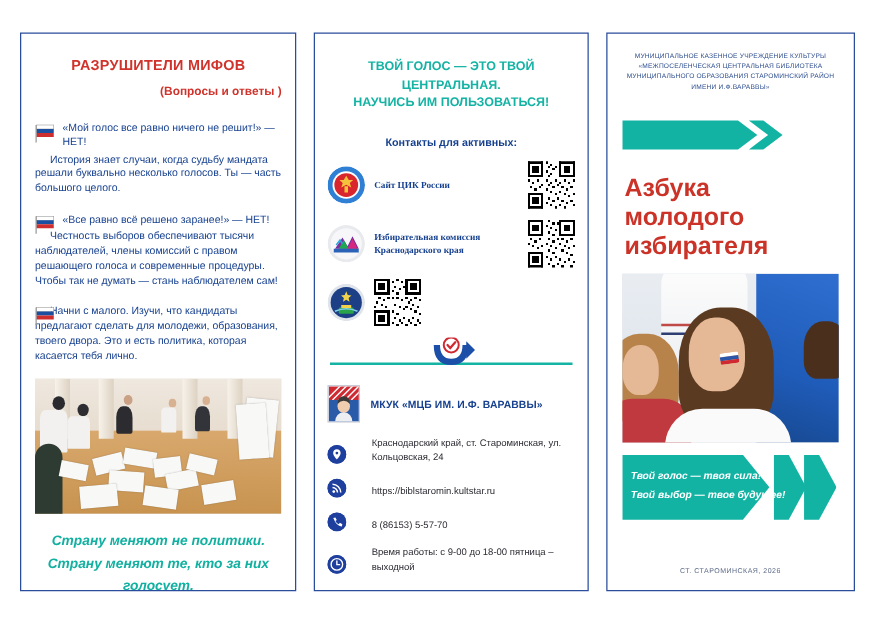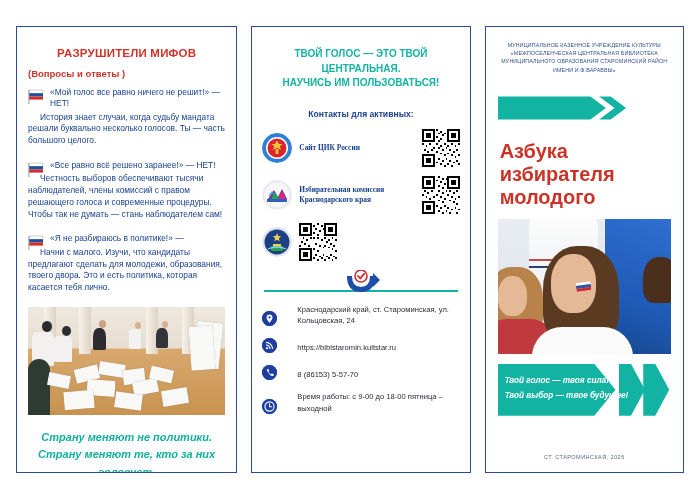--- a/index.html
+++ b/index.html
@@ -36,23 +36,23 @@
     font-size: 11.5px;
     font-weight: bold;
     text-align: center;
     letter-spacing: .2px;
     margin-top: 8px;
   }
   .p1-sub {
     color: #d0332b;
     font-size: 9.5px;
     font-weight: bold;
-    text-align: left;
+    text-align: right;
     margin-top: 9px;
-    margin-bottom: 8px;
+    margin-bottom: 18px;
   }
   .myth {
     position: relative;
     padding-left: 22px;
     margin-bottom: 13px;
   }
   .flag {
     position: absolute;
     left: 0; top: 2px;
     width: 17px; height: 16px;
@@ -386,21 +386,20 @@
 
     <div class="myth">
       <span class="flag">
         <svg width="17" height="16" viewBox="0 0 17 16">
           <rect x="1" y="1" width="14" height="3.2" fill="#ffffff" stroke="#8a8a8a" stroke-width=".4"></rect>
           <rect x="1" y="4.2" width="14" height="3.2" fill="#1b4fa0"></rect>
           <rect x="1" y="7.4" width="14" height="3.2" fill="#cf2e2e"></rect>
           <rect x="0.4" y="1" width="1" height="14" fill="#9a9a9a"></rect>
         </svg>
       </span>
-      <span class="myth-q">«Я не разбираюсь в политике!» —</span>
       <span class="myth-a">Начни с малого. Изучи, что кандидаты предлагают сделать для молодежи, образования, твоего двора. Это и есть политика, которая касается тебя лично.</span>
     </div>
 
     <div class="photo-ballot">
       <div class="pb-bg"></div>
       <div class="pb-col" style="left:8%;"></div>
       <div class="pb-col" style="left:26%;"></div>
       <div class="pb-col" style="left:60%;"></div>
       <div class="pb-col" style="left:78%;"></div>
 
@@ -699,20 +698,40 @@
       <div class="mcb-logo">
         <svg width="64" height="30" viewBox="0 0 64 30">
           <path d="M18 6 q0 16 14 16 q14 0 14 -16 l-5 0 q0 11 -9 11 q-9 0 -9 -11 Z" fill="#1c4fa8"></path>
           <path d="M44 6 l0 -3 l7 7 l-7 7 l0 -3.5" fill="#1c4fa8"></path>
           <circle cx="32" cy="6" r="6" fill="#ffffff" stroke="#cf2a32" stroke-width="1.6"></circle>
           <path d="M29 6 l2.2 2.4 l4 -4.6" stroke="#cf2a32" stroke-width="1.8" fill="none" stroke-linecap="round"></path>
         </svg>
       </div>
     </div>
 
+    <div class="mkuk-row">
+      <div class="mkuk-badge">
+        <svg width="26" height="30" viewBox="0 0 26 30">
+          <rect width="26" height="30" fill="#f3f4f7"></rect>
+          <rect x="0" y="0" width="26" height="11" fill="#cf2a32"></rect>
+          <g stroke="#ffffff" stroke-width="1.1">
+            <line x1="-2" y1="11" x2="10" y2="-1"></line>
+            <line x1="3" y1="11" x2="15" y2="-1"></line>
+            <line x1="8" y1="11" x2="20" y2="-1"></line>
+            <line x1="13" y1="11" x2="25" y2="-1"></line>
+            <line x1="18" y1="11" x2="30" y2="-1"></line>
+          </g>
+          <rect x="0" y="11" width="26" height="19" fill="#2a5ba8"></rect>
+          <ellipse cx="12" cy="16" rx="5" ry="5.4" fill="#f1cdb0"></ellipse>
+          <path d="M7 14 q5 -5 10 0 q0 -6 -5 -6 q-5 0 -5 6 Z" fill="#3a3a3a"></path>
+          <path d="M5 30 q0 -9 7 -9 q7 0 7 9 Z" fill="#eceef2"></path>
+        </svg>
+      </div>
+      <div class="mkuk-name">МКУК «МЦБ ИМ. И.Ф. ВАРАВВЫ»</div>
+    </div>
 
     <div class="irow">
       <span class="ico">
         <svg width="15" height="15" viewBox="0 0 15 15">
           <circle cx="7.5" cy="7.5" r="7.5" fill="#1e3f9e"></circle>
           <path d="M7.5 3.4 c-1.8 0 -3 1.3 -3 3 c0 2.2 3 5.2 3 5.2 s3 -3 3 -5.2 c0 -1.7 -1.2 -3 -3 -3 Z" fill="#ffffff"></path>
           <circle cx="7.5" cy="6.4" r="1.1" fill="#1e3f9e"></circle>
         </svg>
       </span>
       <span class="irow-text">Краснодарский край, ст. Староминская, ул. Кольцовская, 24</span>
@@ -759,22 +778,22 @@
 
       <div class="p3-arrow-top">
         <svg width="100%" height="36" viewBox="0 0 180 36" preserveAspectRatio="xMinYMid meet">
           <path d="M-20 6 L96 6 L112 18 L96 30 L-20 30 Z" fill="#13b3a4"></path>
           <path d="M105 6 L117 6 L133 18 L117 30 L105 30 L121 18 Z" fill="#13b3a4"></path>
         </svg>
       </div>
 
       <div class="p3-title">
         <div>Азбука</div>
+        <div>молодого</div>
         <div>избирателя</div>
-        <div>молодого</div>
       </div>
 
       <div class="photo-youth">
         <div class="py-bg"></div>
         <div class="py-blue"></div>
 
         <div class="py-white-shirt"></div>
         <div class="py-stripe" style="left:18%;top:30%;width:40%;"></div>
         <div class="py-stripe" style="left:18%;top:35%;width:40%;background:#2d3f72;"></div>
 

